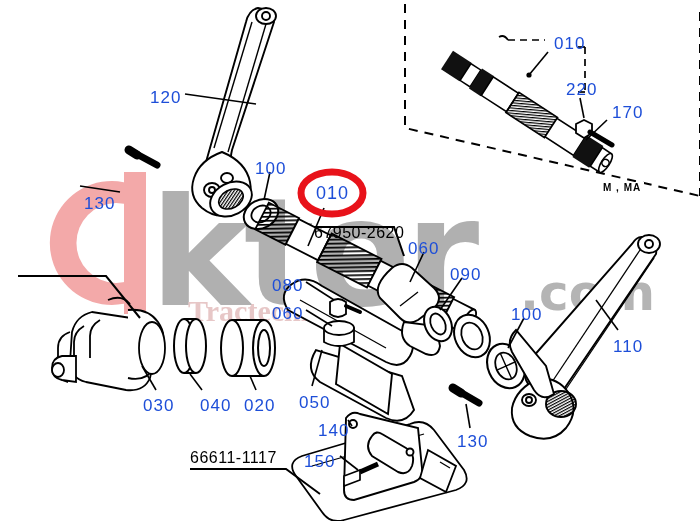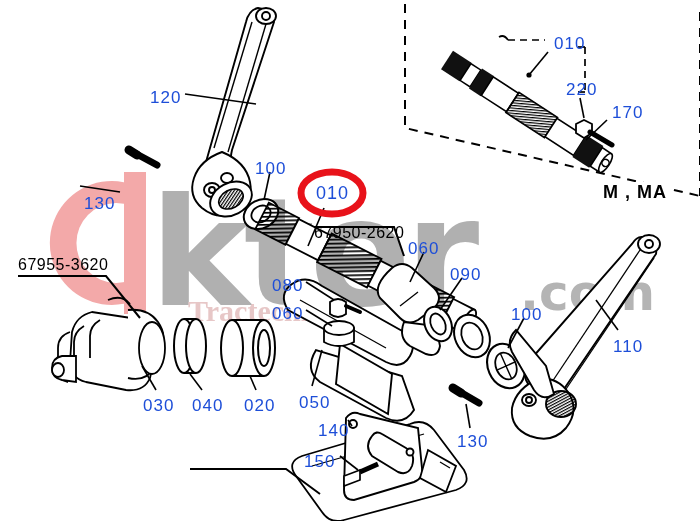--- a/index.html
+++ b/index.html
@@ -18,21 +18,21 @@
           font-family:"Liberation Serif",serif;line-height:1;}
 
   
   #art{position:absolute;left:0;top:0;width:700px;height:521px;}
 
   
   .lab{position:absolute;font-family:"Liberation Sans",sans-serif;
        font-size:17px;color:#1d4ed8;white-space:nowrap;letter-spacing:1px;}
   .pn{position:absolute;font-family:"Liberation Sans",sans-serif;
       font-size:16px;color:#000;white-space:nowrap;letter-spacing:.5px;}
-  .mma{position:absolute;font-size:18px;font-weight:bold;color:#000;
+  .mma{position:absolute;font-size:10px;font-weight:bold;color:#000;
        letter-spacing:1px;background:#fff;padding:0 3px;}
 </style>
 </head>
 <body>
 
 <div id="stage">
 
   <svg class="wm" id="wm-logo" viewBox="0 0 150 150">
     <path d="M118,22 A62,62 0 1,0 118,128 L118,104 A40,40 0 1,1 118,46 Z" fill="#f3a9a9"></path>
     <rect x="98" y="4" width="22" height="142" fill="#f3a9a9"></rect>
@@ -272,28 +272,28 @@
   <div class="lab" style="left:84px;top:194px">130</div>
   <div class="lab" style="left:255px;top:159px">100</div>
   <div class="lab" style="left:316px;top:183px;font-size:18px">010</div>
   <div class="lab" style="left:408px;top:239px">060</div>
   <div class="lab" style="left:450px;top:265px">090</div>
   <div class="lab" style="left:272px;top:276px">080</div>
   <div class="lab" style="left:272px;top:304px">060</div>
   <div class="lab" style="left:511px;top:305px">100</div>
   <div class="lab" style="left:613px;top:337px">110</div>
   <div class="lab" style="left:143px;top:396px">030</div>
-  <div class="lab" style="left:192px;top:396px">040</div>
+  <div class="lab" style="left:200px;top:396px">040</div>
   <div class="lab" style="left:244px;top:396px">020</div>
   <div class="lab" style="left:299px;top:393px">050</div>
   <div class="lab" style="left:318px;top:421px">140</div>
   <div class="lab" style="left:304px;top:452px">150</div>
   <div class="lab" style="left:457px;top:432px">130</div>
   <div class="lab" style="left:554px;top:34px">010</div>
   <div class="lab" style="left:566px;top:80px">220</div>
   <div class="lab" style="left:612px;top:103px">170</div>
 
   <div class="pn" style="left:314px;top:224px">67950-2620</div>
-  <div class="pn" style="left:18px;top:256px">67955-3620</div>
+  <div class="pn" style="left:190px;top:449px">66611-1117</div>
 
   <div class="mma" style="left:600px;top:182px">M , MA</div>
 
 </div>
 
 </body></html>

